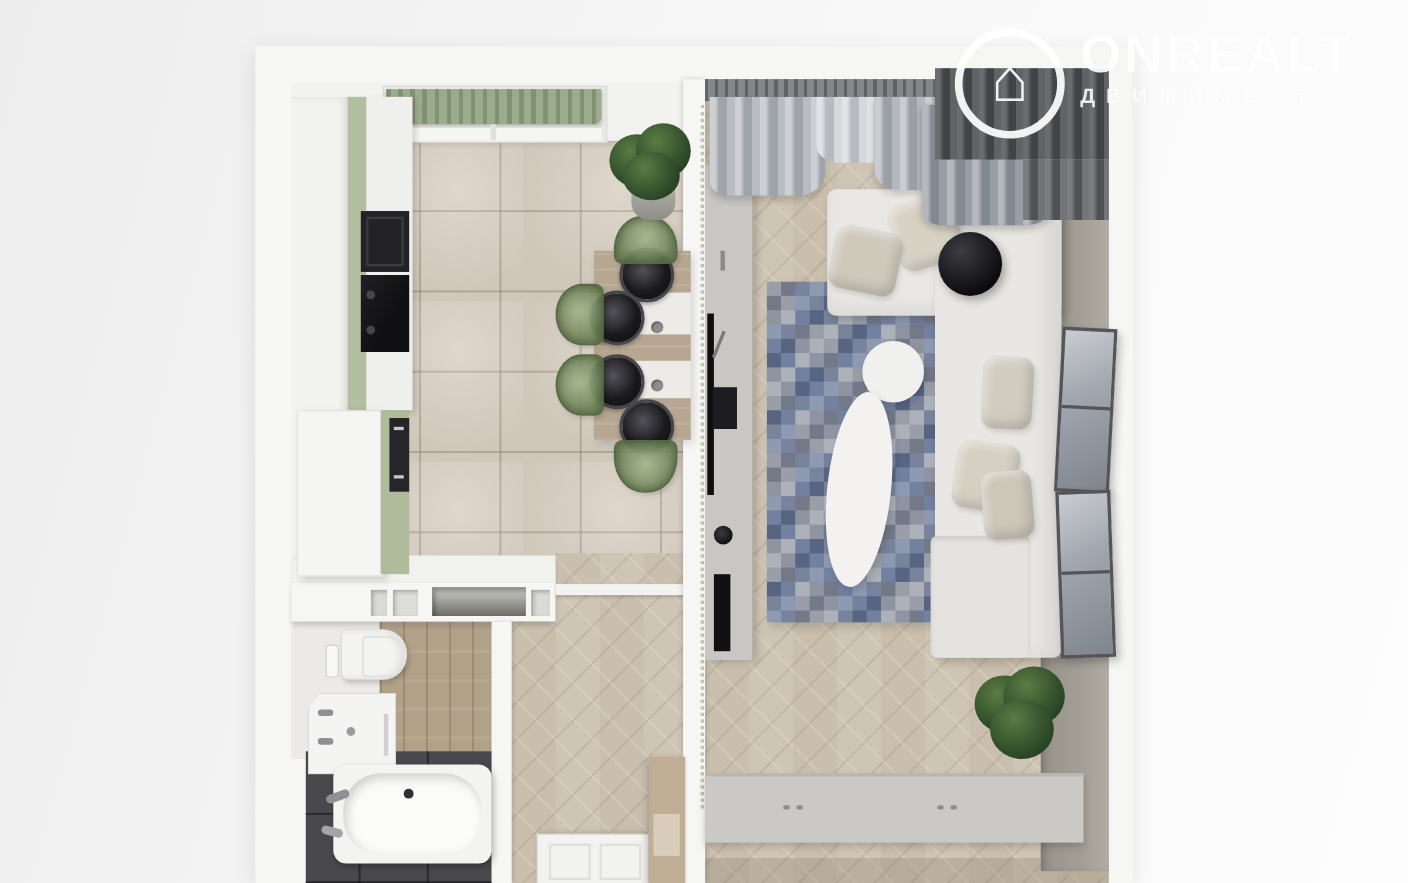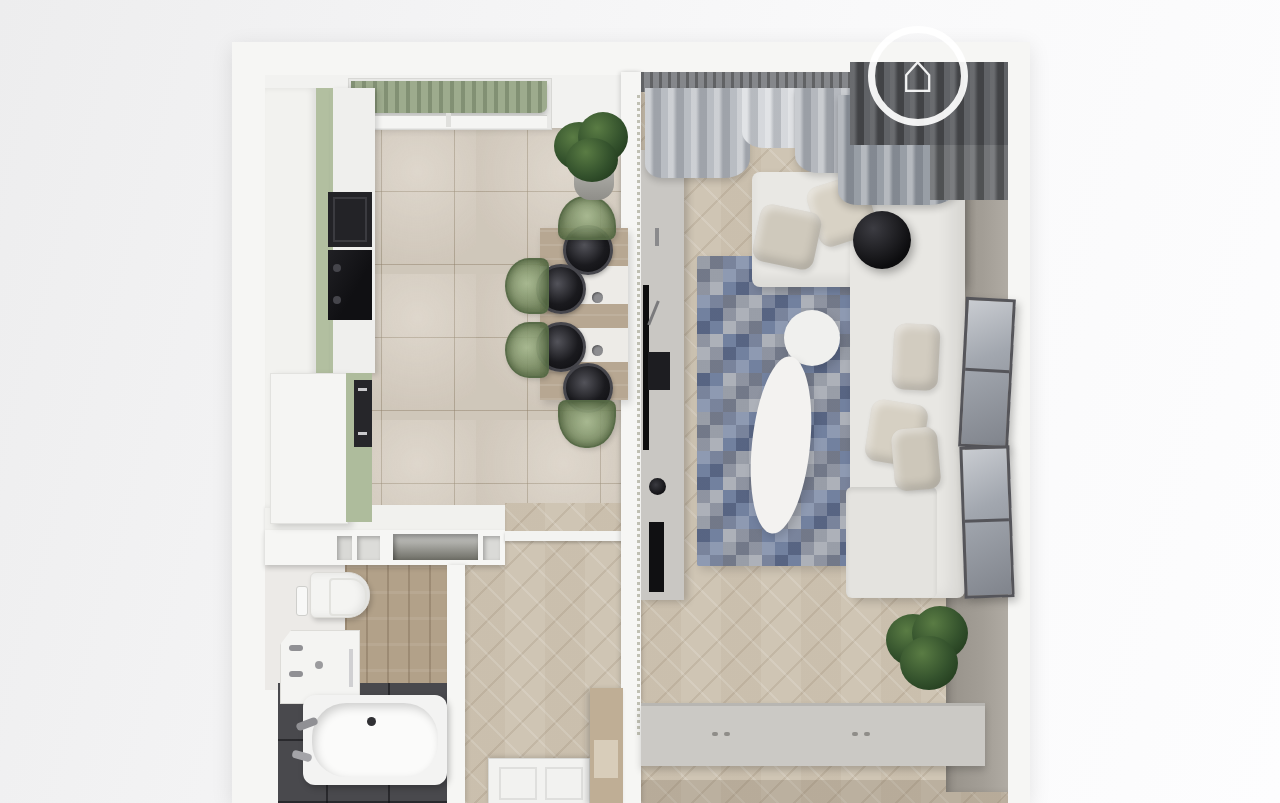--- a/index.html
+++ b/index.html
@@ -207,16 +207,18 @@
   </div>
   <div class="abs" style="left:590px;top:688px;width:33px;height:115px;background:#bfae95;box-shadow:-3px 2px 6px rgba(0,0,0,0.2);">
     <div class="abs" style="left:4px;top:52px;width:24px;height:38px;background:#d8cdba;"></div>
   </div>
 
   <div class="abs" style="left:868px;top:26px;display:flex;align-items:flex-start;gap:14px;z-index:50;">
     <div style="width:86px;height:86px;border:7px solid rgba(255,255,255,0.92);border-radius:50%;display:flex;align-items:center;justify-content:center;">
       <span style="font-size:56px;line-height:1;color:rgba(255,255,255,0.92);transform:translateY(-3px);">⌂</span>
     </div>
     <div>
+      <div class="wm-brand">ONREALT</div>
+      <div class="wm-sub">ДВИЖИМОСТЬ</div>
     </div>
   </div>
 
 </div>
 
 </body></html>

